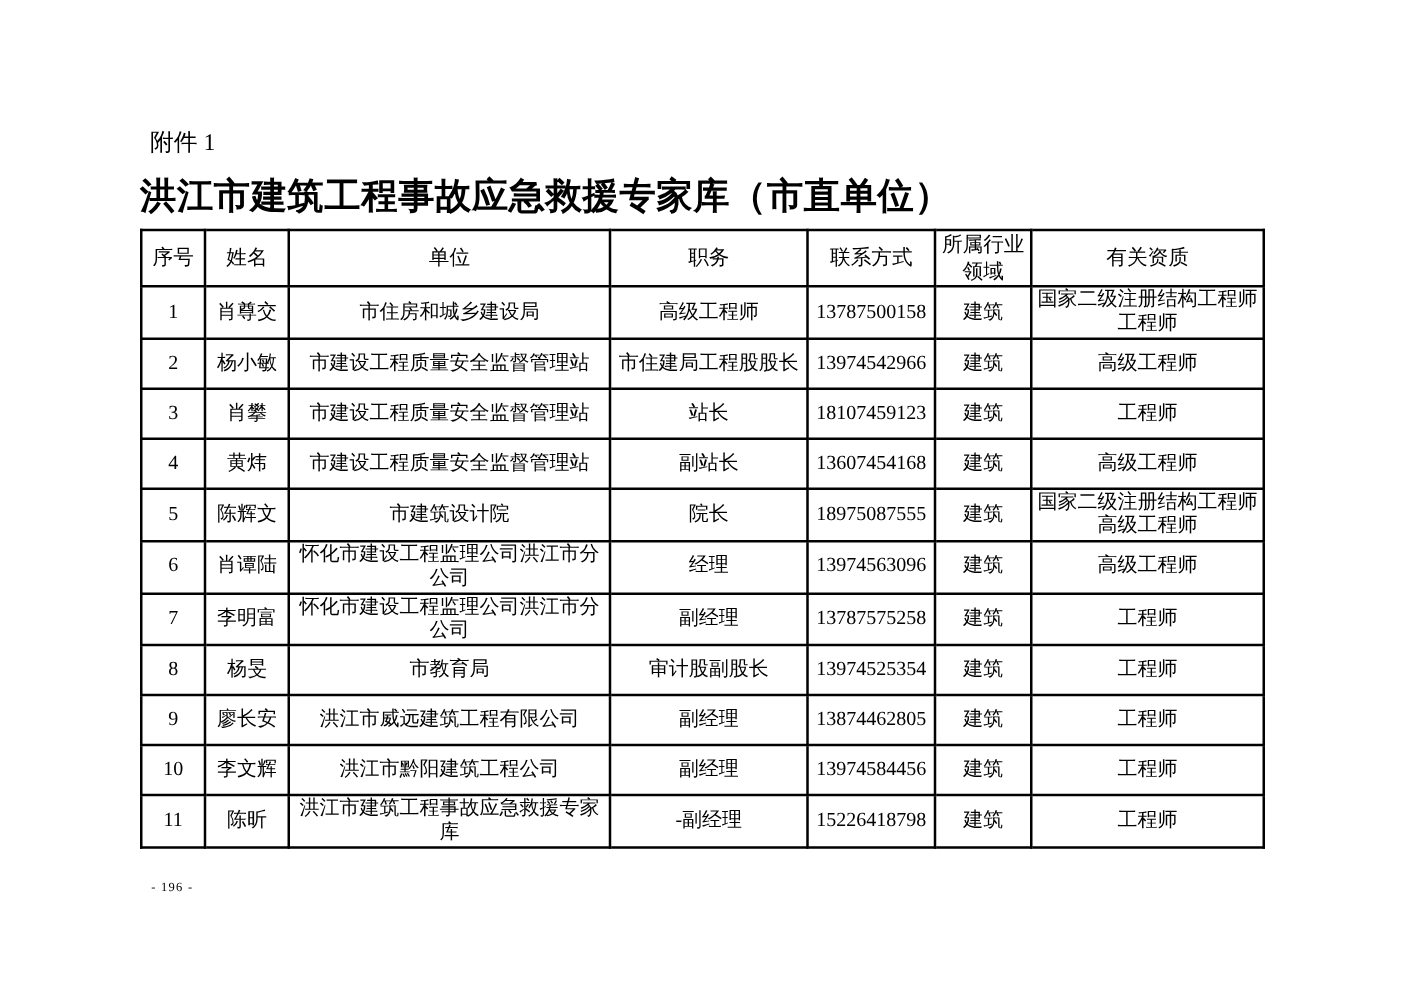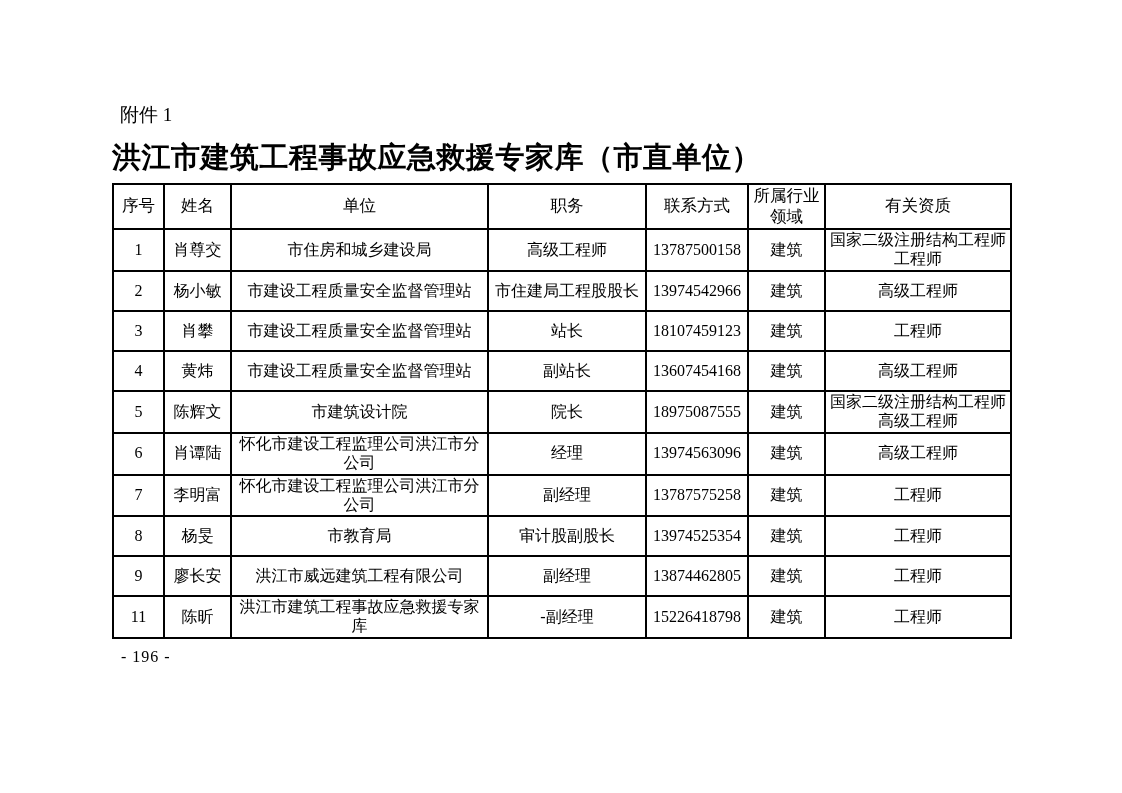--- a/index.html
+++ b/index.html
@@ -48,23 +48,23 @@
     font-size: 16.5px;
     height: 44px;
     line-height: 1.25;
   }
   .expert-table td {
     font-size: 16px;
     height: 40px;
     line-height: 1.18;
   }
   .page-number {
-    margin-top: 9px;
+    margin-top: 26px;
     padding-left: 9px;
-    font-size: 16px;
+    font-size: 10px;
     letter-spacing: 1px;
   }
 </style>
 </head>
 <body>
 
 <div class="page">
   <div class="attachment">附件 1</div>
   <div class="doc-title">洪江市建筑工程事故应急救援专家库（市直单位）</div>
 
@@ -168,20 +168,29 @@
       <tr>
         <td>9</td>
         <td>廖长安</td>
         <td>洪江市威远建筑工程有限公司</td>
         <td>副经理</td>
         <td>13874462805</td>
         <td>建筑</td>
         <td>工程师</td>
       </tr>
       <tr>
+        <td>10</td>
+        <td>李文辉</td>
+        <td>洪江市黔阳建筑工程公司</td>
+        <td>副经理</td>
+        <td>13974584456</td>
+        <td>建筑</td>
+        <td>工程师</td>
+      </tr>
+      <tr>
         <td>11</td>
         <td>陈昕</td>
         <td>洪江市建筑工程事故应急救援专家库</td>
         <td>-副经理</td>
         <td>15226418798</td>
         <td>建筑</td>
         <td>工程师</td>
       </tr>
     </tbody>
   </table>

